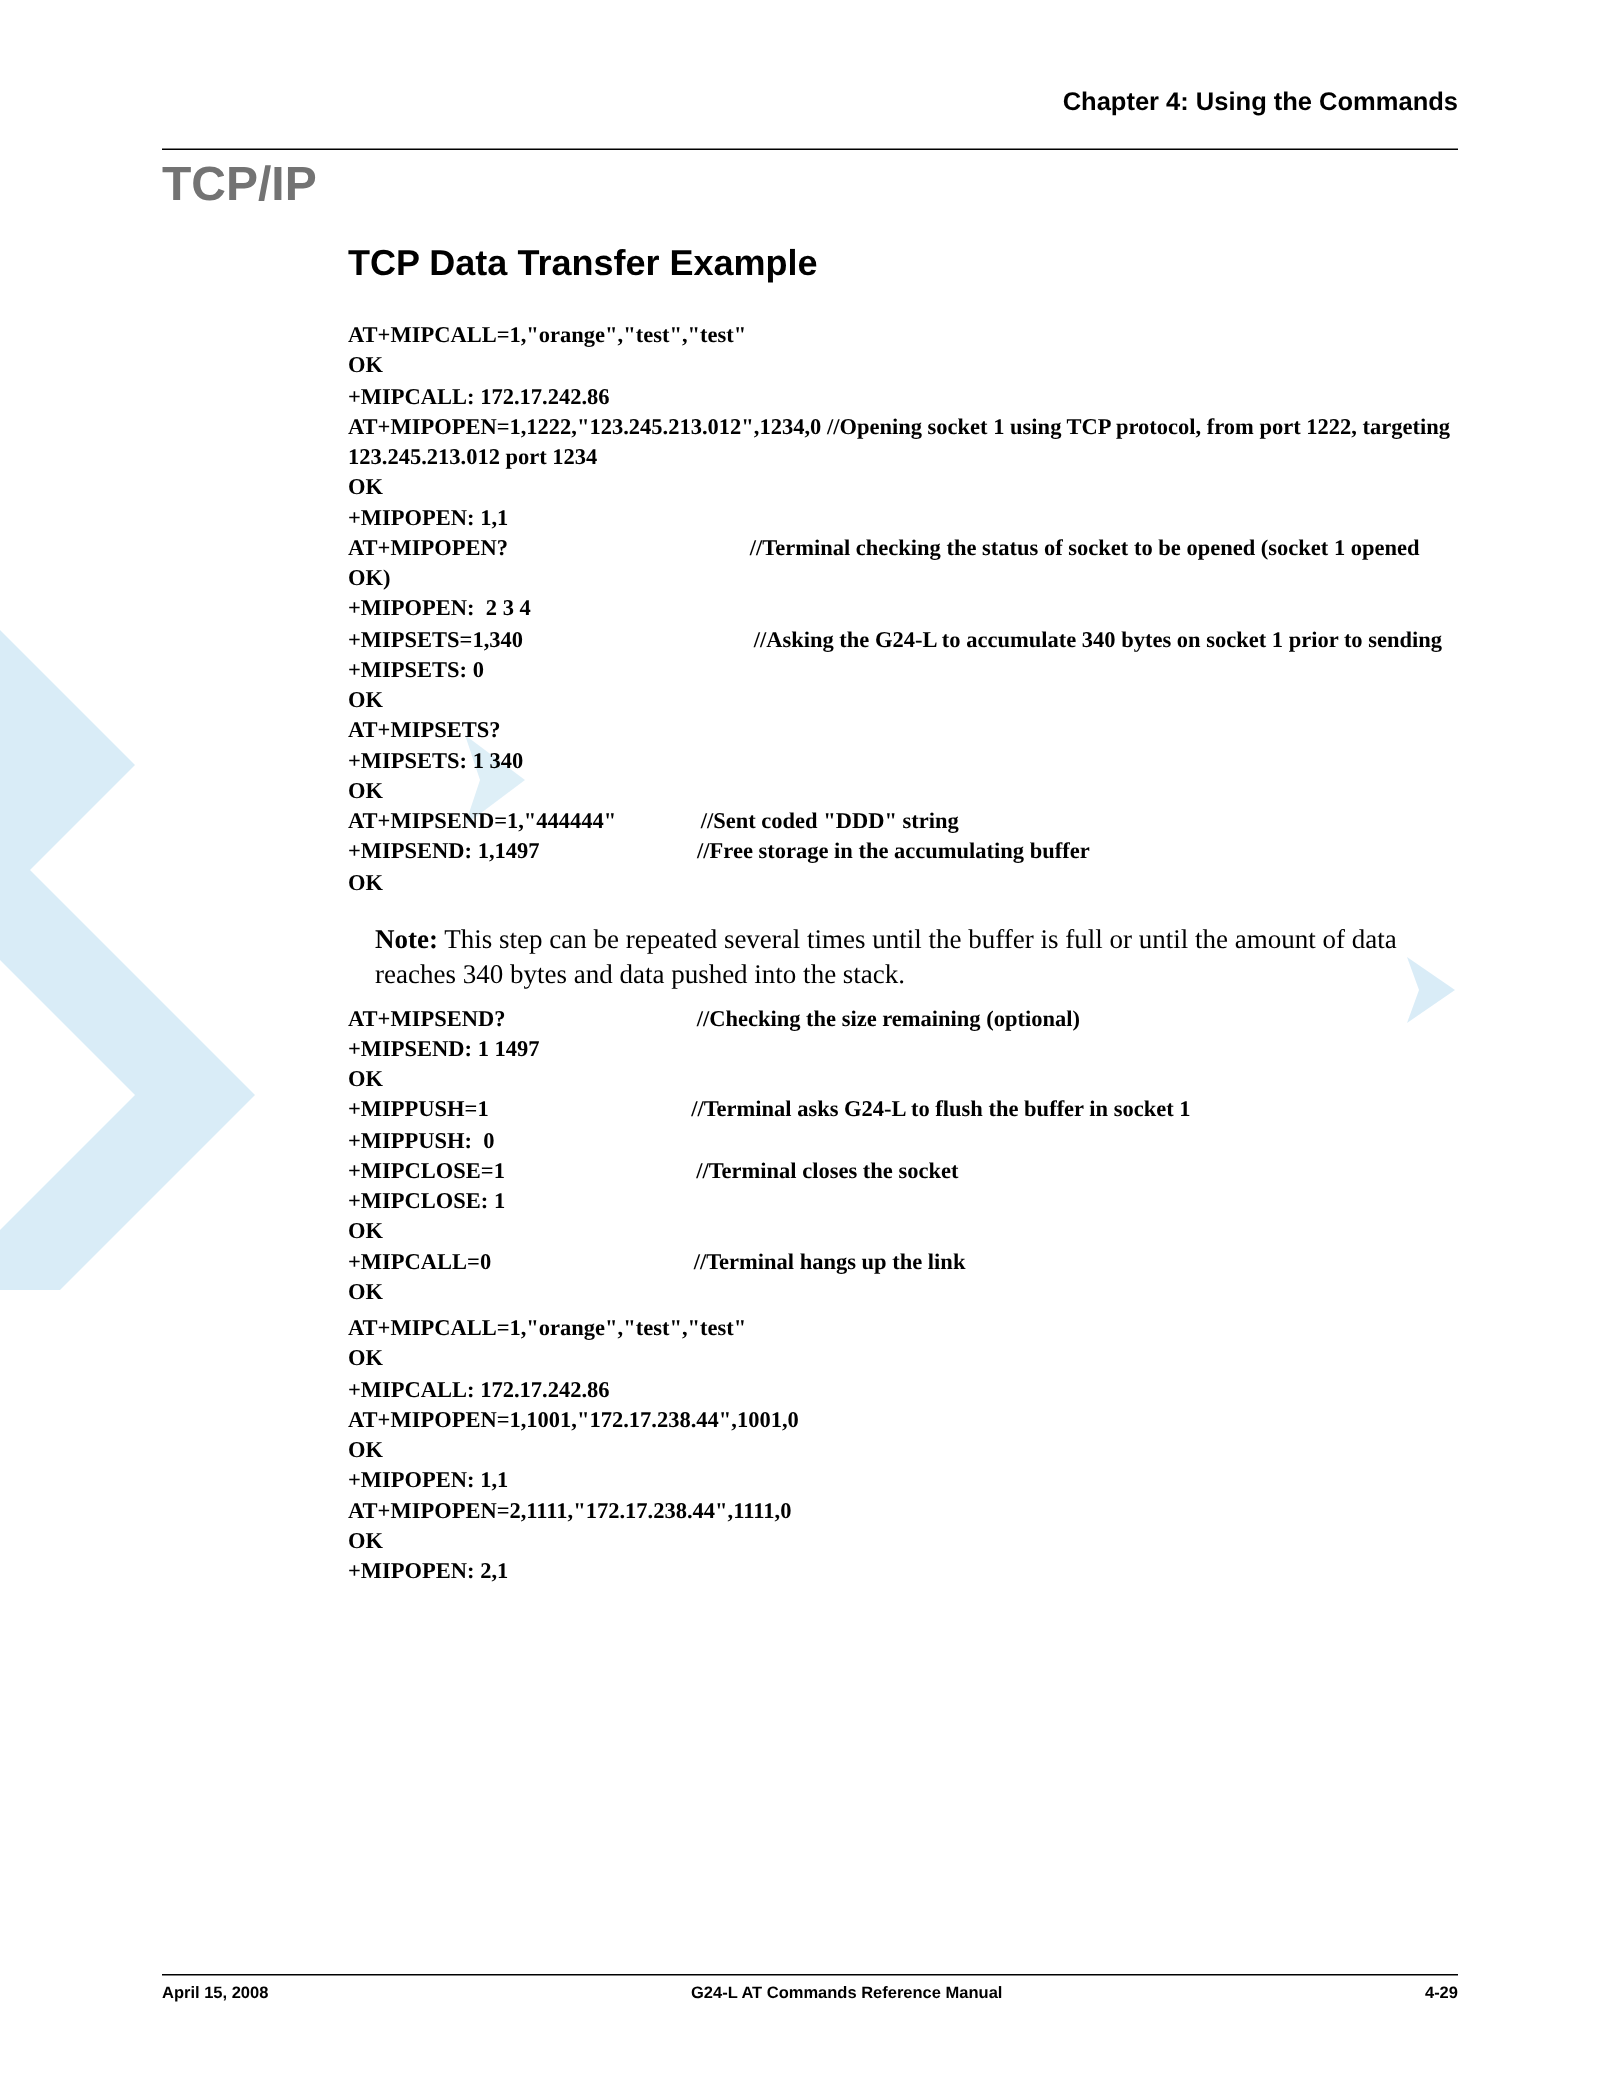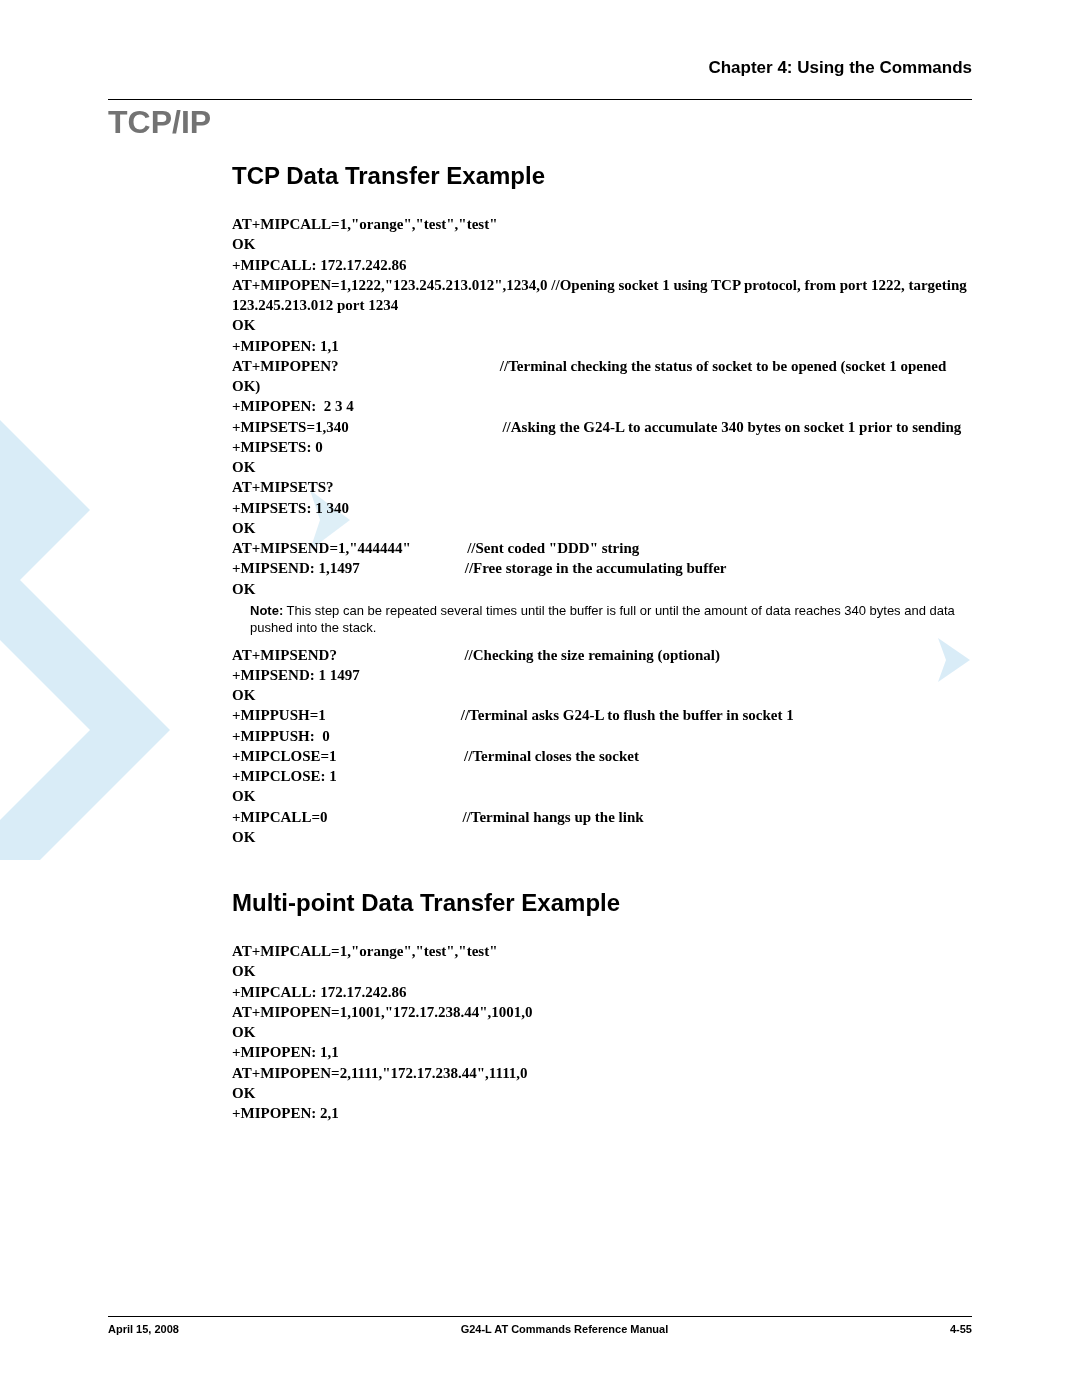--- a/index.html
+++ b/index.html
@@ -56,24 +56,24 @@
   }
   .code-block {
     font-family: "Times New Roman", Times, serif;
     font-weight: bold;
     font-size: 15px;
     white-space: pre-wrap;
     line-height: 1.35;
     margin-bottom: 4px;
   }
   .note-block {
-    font-family: Liberation Sans, sans-serif;
-    font-size: 13px;
+    font-family: Liberation Serif, serif;
+    font-size: 18px;
     padding-left: 18px;
-    margin-top: 4px;
+    margin-top: 16px;
     margin-bottom: 8px;
     line-height: 1.3;
   }
   .note-label {
     font-weight: bold;
   }
   .multi-title {
     margin-top: 42px;
   }
   .footer {
@@ -142,29 +142,28 @@
 +MIPSEND: 1 1497
 OK
 +MIPPUSH=1                                    //Terminal asks G24-L to flush the buffer in socket 1
 +MIPPUSH:  0
 +MIPCLOSE=1                                  //Terminal closes the socket
 +MIPCLOSE: 1
 OK
 +MIPCALL=0                                    //Terminal hangs up the link
 OK</div>
 
-  <div class="section-title multi-title">Multi-point Data Transfer Example</div>
   <div class="code-block">AT+MIPCALL=1,"orange","test","test"
 OK
 +MIPCALL: 172.17.242.86
 AT+MIPOPEN=1,1001,"172.17.238.44",1001,0
 OK
 +MIPOPEN: 1,1
 AT+MIPOPEN=2,1111,"172.17.238.44",1111,0
 OK
 +MIPOPEN: 2,1</div>
 </div>
 
 <div class="footer">
   <span>April 15, 2008</span>
   <span>G24-L AT Commands Reference Manual</span>
-  <span>4-55</span>
+  <span>4-29</span>
 </div>
 
 </body></html>

